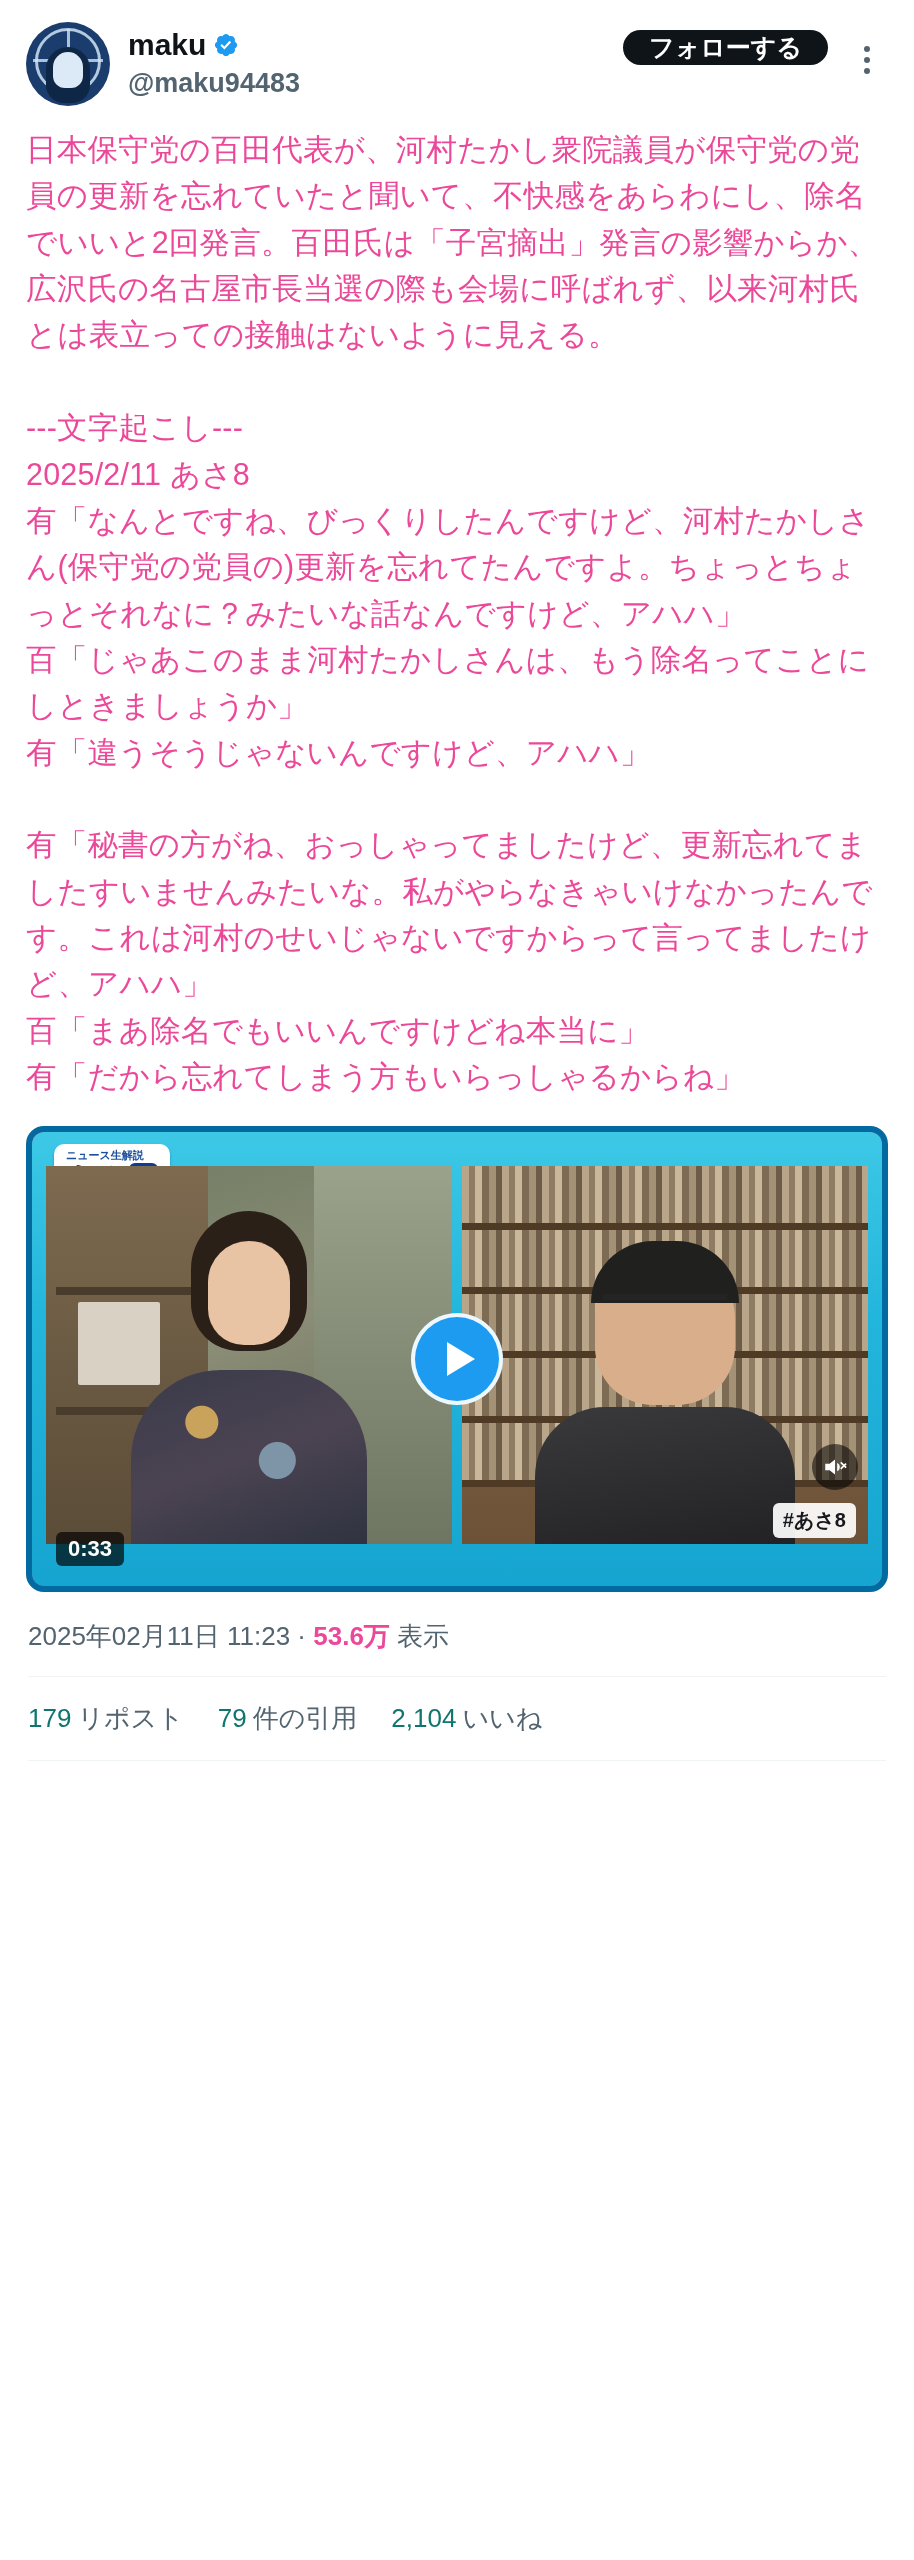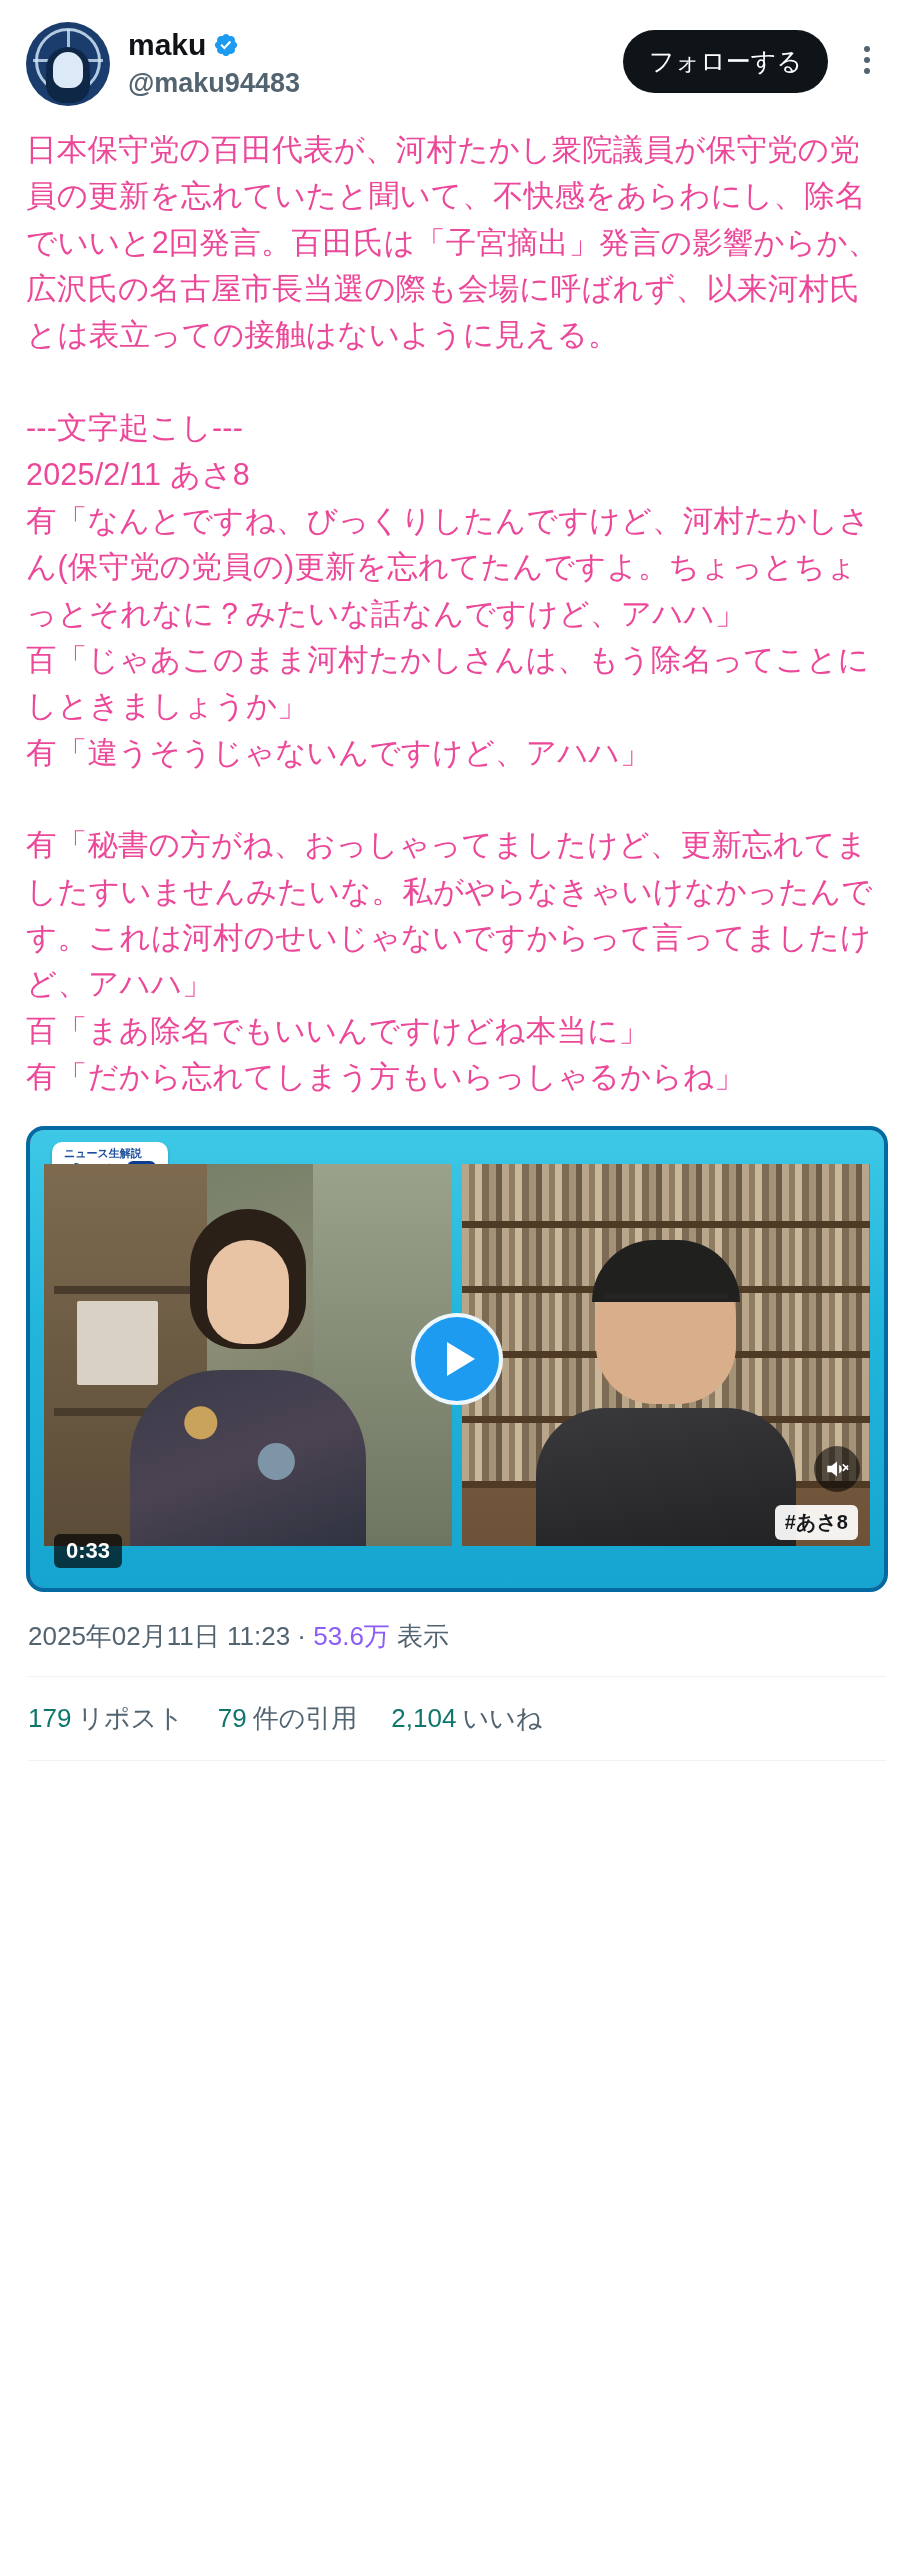--- a/index.html
+++ b/index.html
@@ -105,22 +105,22 @@
     margin-top: 2px;
     font-weight: bold;
   }
   .follow-btn {
     flex: 0 0 auto;
     background: #0f1419;
     color: #ffffff;
     border: none;
     border-radius: 999px;
     font-size: 25px;
-    font-weight: 400;
-    padding: 19px 26px;
+    font-weight: 700;
+    padding: 5px 26px;
     line-height: 1;
     margin-top: 8px;
     cursor: pointer;
     font-family: "Liberation Sans", sans-serif;
   }
   .more-btn {
     flex: 0 0 auto;
     width: 42px;
     height: 56px;
     margin-top: 10px;
@@ -148,21 +148,21 @@
     letter-spacing: .2px;
     padding-top: 14px;
   }
 
   
   .media {
     margin-top: 26px;
     border-radius: 18px;
     overflow: hidden;
     position: relative;
-    border: 4px solid #0369a1;
+    border: 6px solid #0369a1;
     background: #be185d;
     height: 466px;
   }
   .media-inner {
     position: absolute;
     inset: 0;
     background: linear-gradient(180deg,#3dc8e6 0%, #23b6dc 40%, #15a5d0 100%);
   }
   .panes {
     position: absolute;
@@ -350,22 +350,22 @@
   .mute-btn svg { width: 26px; height: 26px; color: #fff; }
 
   
   .meta {
     font-size: 26px;
     color: #536471;
     padding: 26px 2px 22px 2px;
     line-height: 1.4;
   }
   .meta .bold {
-    color: #8b5cf6;
-    font-weight: 400;
+    color: #ec4899;
+    font-weight: 700;
   }
   .divider {
     height: 1px;
     background: #eff3f4;
     margin: 0 2px;
   }
   .stats {
     display: flex;
     gap: 34px;
     font-size: 26px;

